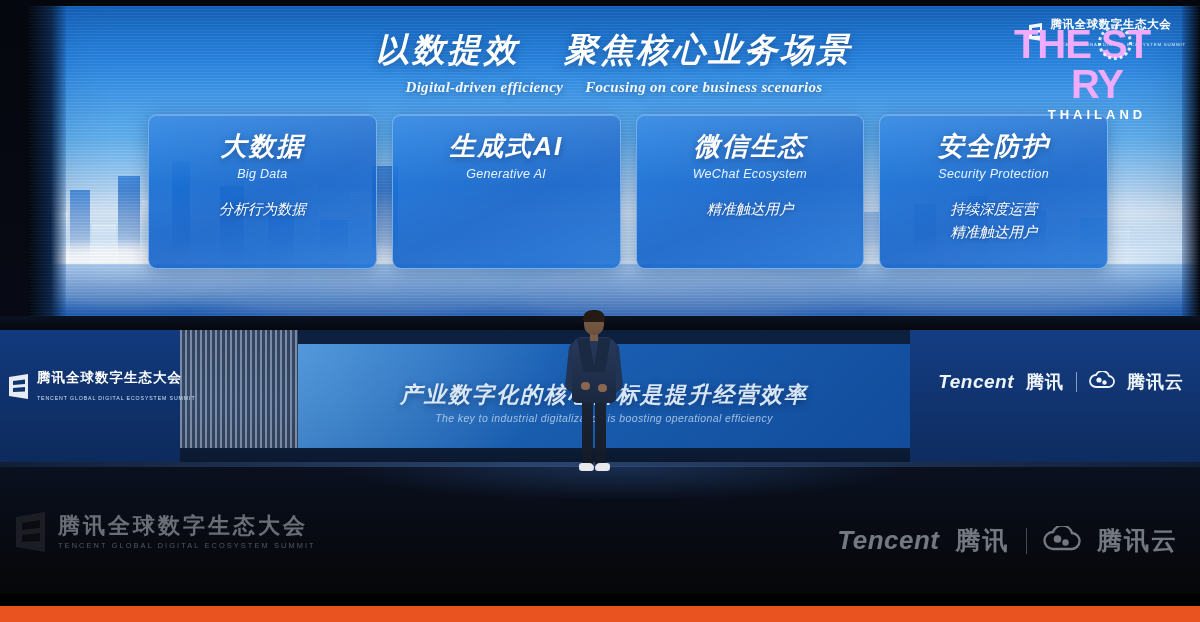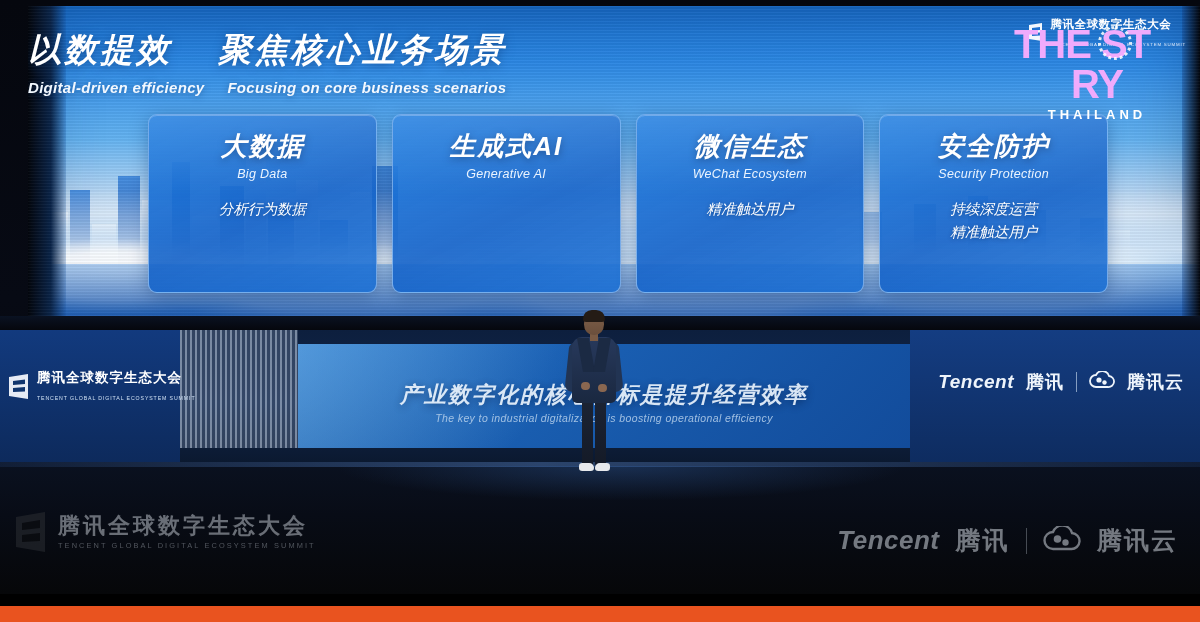--- a/index.html
+++ b/index.html
@@ -56,35 +56,35 @@
       radial-gradient(ellipse 320px 62px at 960px 92px, #f2faff 0%, rgba(242,250,255,.82) 46%, rgba(255,255,255,0) 75%),
       linear-gradient(180deg, rgba(255,255,255,0) 0%, rgba(236,246,255,.75) 45%, rgba(150,200,240,.55) 100%);
     filter:blur(1px);
   }
   .led-bottom-reflect{
     position:absolute; left:0; right:0; bottom:0; height:58px;
     background:linear-gradient(180deg, rgba(30,115,210,.35), rgba(16,76,166,.85));
   }
 
   
-  .headline{ position:absolute; left:0; right:0; top:22px; text-align:left; z-index:6; }
+  .headline{ position:absolute; left:0; right:0; top:22px; text-align:center; z-index:6;font-family:Liberation Serif, serif; }
   .h-cn{
     font-size:33px; font-weight:700; letter-spacing:3px; color:#ffffff;
     font-style:italic; text-shadow:0 2px 10px rgba(10,50,110,.55);
   }
   .h-cn .gap{ display:inline-block; width:22px; }
   .h-en{
     margin-top:6px; font-size:15px; font-weight:700; font-style:italic;
     letter-spacing:.3px; color:#f2f8ff; text-shadow:0 1px 6px rgba(10,50,110,.5);
   }
   .h-en .gap{ display:inline-block; width:14px; }
 
   
   .cards{
-    position:absolute; left:120px; top:108px; width:960px; height:179px;
+    position:absolute; left:120px; top:108px; width:960px; height:155px;
     display:flex; gap:15px; z-index:6;border-radius:11px;
   }
   .card{
     position:relative; flex:1; border-radius:9px;
     background:linear-gradient(155deg, rgba(30,124,224,.93) 0%, rgba(20,98,200,.9) 55%, rgba(24,110,212,.86) 100%);
     border:1px solid rgba(190,222,255,.55);
     box-shadow:0 4px 18px rgba(6,40,96,.35), inset 0 1px 0 rgba(255,255,255,.25);
     text-align:center; color:#fff; padding-top:17px;
   }
   .card:before{

